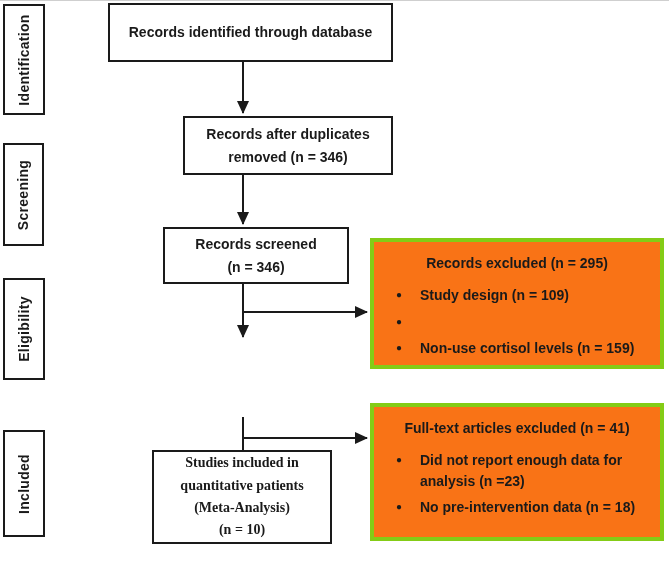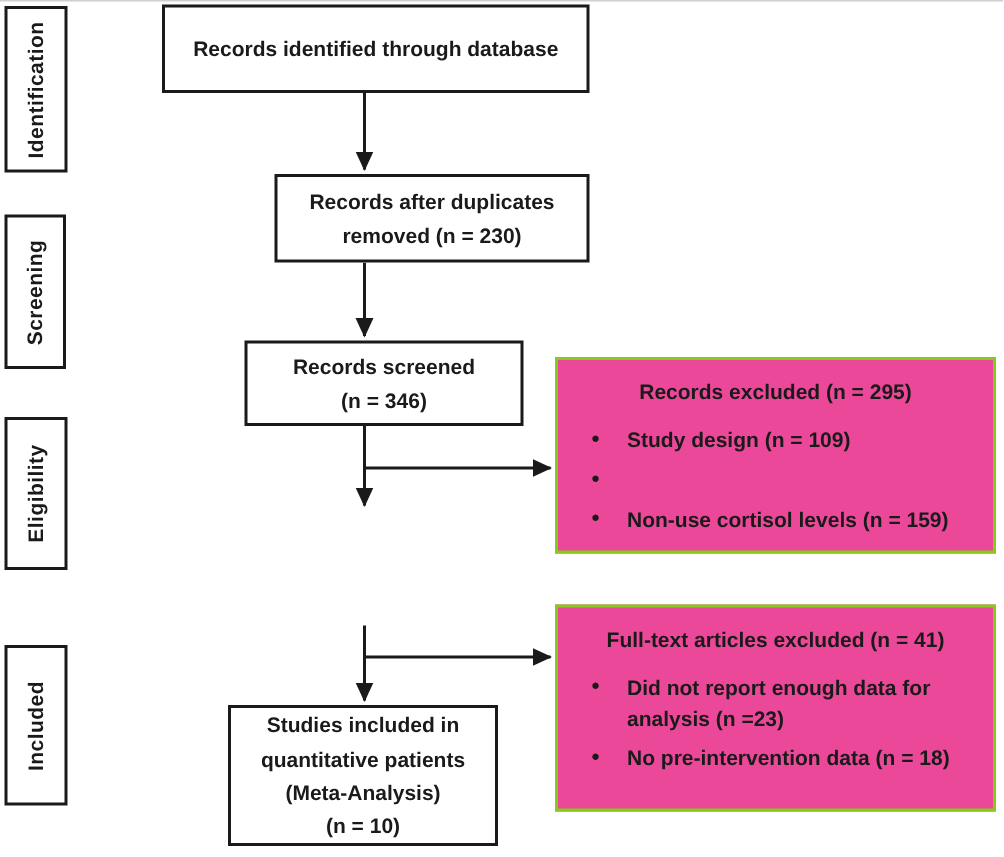--- a/index.html
+++ b/index.html
@@ -48,22 +48,22 @@
     flex-direction: column;
     justify-content: center;
     align-items: center;
     text-align: center;
     font-size: 14px;
     line-height: 1.6;
     padding: 2px 6px;
   }
   .excbox {
     position: absolute;
-    border: 2px solid #84cc16;
-    background: #ec4899;
+    border: 4px solid #84cc16;
+    background: #f97316;
     box-sizing: border-box;
     font-size: 14px;
     line-height: 1.45;
     padding: 11px 16px 8px 16px;
   }
   .excbox .exc-title {
     text-align: center;
     margin-bottom: 12px;
   }
   .bullet-row {
@@ -84,21 +84,21 @@
   }
   
   #stage-identification { left: 3px;  top: 4px;   width: 42px;  height: 111px; }
   #stage-screening      { left: 3px;  top: 143px; width: 41px;  height: 103px; }
   #stage-eligibility    { left: 3px;  top: 278px; width: 42px;  height: 102px; }
   #stage-included       { left: 3px;  top: 430px; width: 42px;  height: 107px; }
   #box-identified  { left: 108px; top: 3px;   width: 285px; height: 59px; }
   #box-duplicates  { left: 140px; top: 116px; width: 210px; height: 59px; margin-left: 43px; }
   #box-screened    { left: 163px; top: 227px; width: 186px; height: 57px; }
   #box-fulltext    { left: 152px; top: 340px; width: 178px; height: 77px; }
-  #box-included    { left: 152px; top: 470px; width: 180px; height: 94px; }
+  #box-included    { left: 152px; top: 450px; width: 180px; height: 94px; font-family: Liberation Serif, serif; }
   #box-records-excluded  { left: 370px; top: 238px; width: 294px; height: 131px; }
   #box-fulltext-excluded { left: 370px; top: 403px; width: 294px; height: 138px; }
 </style>
 </head>
 <body>
 
 <div id="figure">
 
   <div class="top-rule"></div>
 
@@ -128,21 +128,21 @@
   <div class="stagebox" id="stage-included">
     <span>Included</span>
   </div>
 
   <div class="flowbox" id="box-identified">
     <div>Records identified through database</div>
   </div>
 
   <div class="flowbox" id="box-duplicates">
     <div>Records after duplicates</div>
-    <div>removed (n = 230)</div>
+    <div>removed (n = 346)</div>
   </div>
 
   <div class="flowbox" id="box-screened">
     <div>Records screened</div>
     <div>(n = 346)</div>
   </div>
 
 
   <div class="flowbox" id="box-included">
     <div>Studies included in</div>

